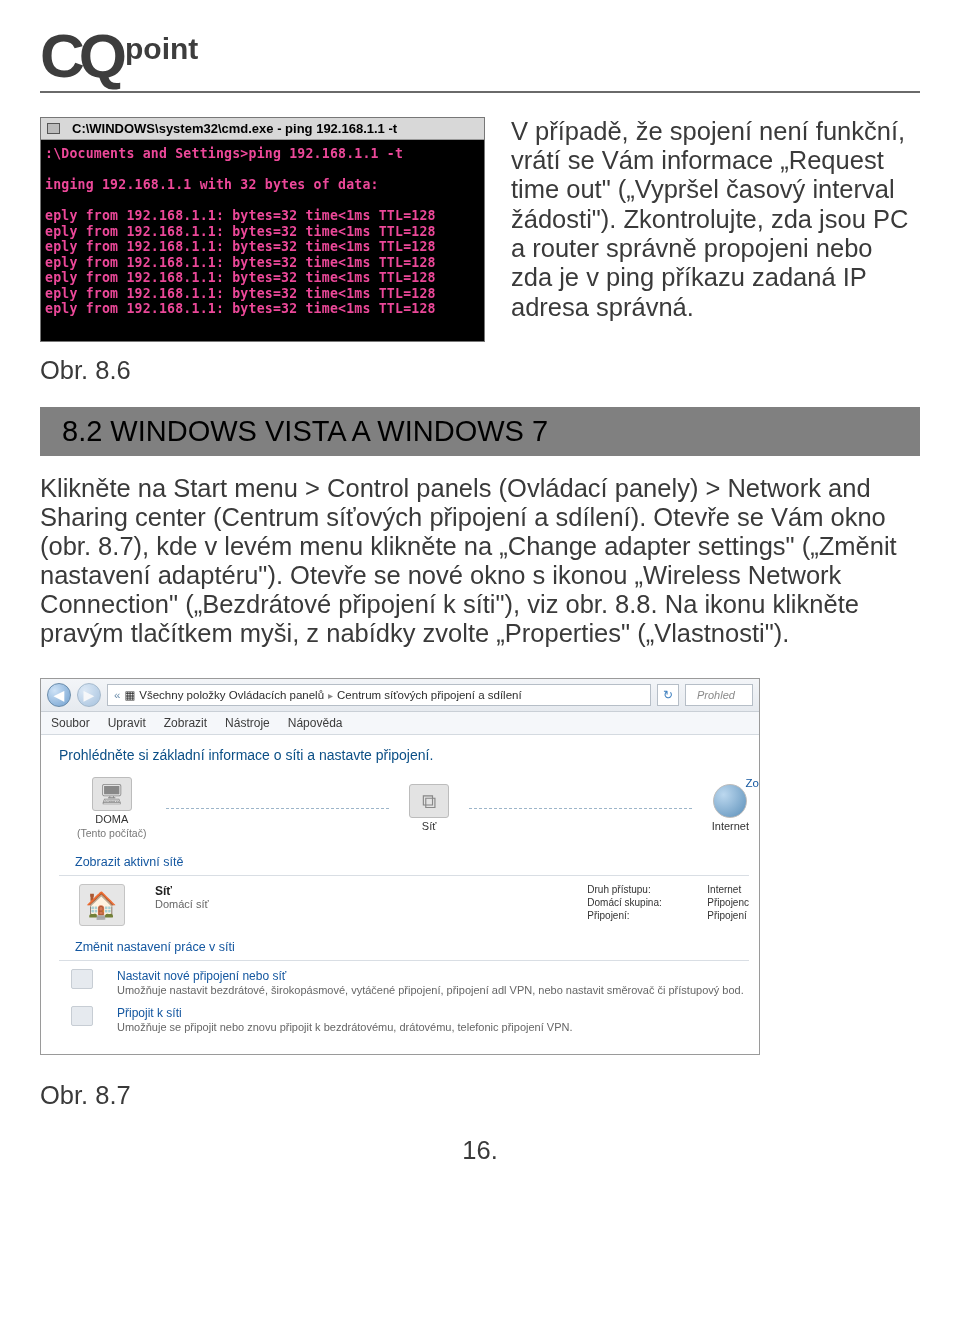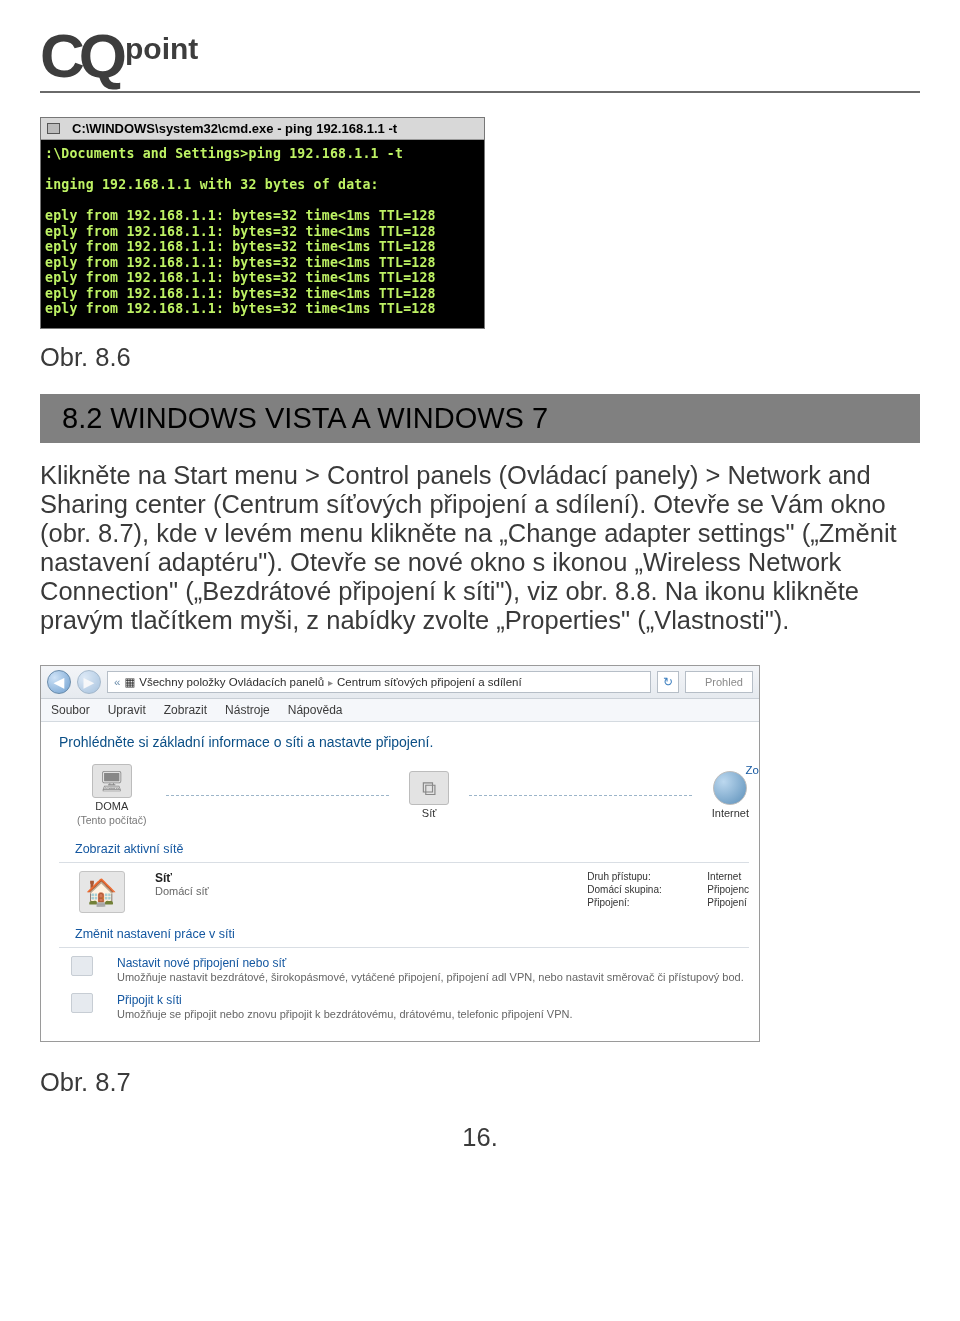--- a/index.html
+++ b/index.html
@@ -69,24 +69,24 @@
     font-weight: 700;
     display:flex;
     align-items:center;
     gap:12px;
   }
   .cmd-title-ico{
     width:13px;height:11px;border:1px solid #555;background:#bbb;display:inline-block;
   }
   .cmd-body {
     background: #000;
-    color: #bef264;
+    color: #ec4899;
     font-size: 13.2px;
     line-height: 1.18;
-    padding: 6px 4px 11px 4px;
+    padding: 6px 4px 24px 4px;
     white-space: pre;
     font-weight:700;
     letter-spacing:0.2px;
   }
 
   .fig-label {
     font-size: 25.5px;
     color:#3a3a3a;
     margin-top: 14px;
   }
@@ -133,21 +133,21 @@
   }
   .nav-btn.fwd{opacity:.55}
   .addr-box{
     flex:1 1 auto;
     background:#fff;border:1px solid #b6bec7;height:22px;
     display:flex;align-items:center;padding:0 6px;gap:4px;
     font-size:11.5px;color:#2d2d2d;
   }
   .addr-sep{color:#888;font-size:10px}
   .refresh{width:22px;height:22px;border:1px solid #b6bec7;background:#fff;display:flex;align-items:center;justify-content:center;color:#3d7fbf;font-size:12px}
-  .search-box{width:68px;height:22px;border:1px solid #b6bec7;background:#fff;color:#8a8a8a;padding:0 19px;display:flex;align-items:center;font-size:11px}
+  .search-box{width:68px;height:22px;border:1px solid #b6bec7;background:#fff;font-style:italic;color:#8a8a8a;padding:0 11px;display:flex;align-items:center;font-size:11px}
   .win7-menu{
     display:flex;gap:18px;
     background:#f5f7fa;border-bottom:1px solid #d4dae0;
     padding:4px 10px;font-size:12px;color:#3b3b3b;
   }
   .win7-body{display:flex;}
   .win7-side{
     width:168px;background:#f2f4f7;border-right:1px solid #e2e6eb;
     padding:12px 10px;font-size:12px;
   }
@@ -204,20 +204,21 @@
 eply from 192.168.1.1: bytes=32 time&lt;1ms TTL=128
 eply from 192.168.1.1: bytes=32 time&lt;1ms TTL=128
 eply from 192.168.1.1: bytes=32 time&lt;1ms TTL=128
 eply from 192.168.1.1: bytes=32 time&lt;1ms TTL=128
 eply from 192.168.1.1: bytes=32 time&lt;1ms TTL=128
 eply from 192.168.1.1: bytes=32 time&lt;1ms TTL=128
 eply from 192.168.1.1: bytes=32 time&lt;1ms TTL=128</pre>
     </div>
     <div class="fig-label">Obr. 8.6</div>
   </div>
+  <div class="para-col">V případě, že spojení není funkční, vrátí se Vám informace „Request time out" („Vypršel časový interval žádosti"). Zkontrolujte, zda jsou PC a router správně propojeni nebo zda je v ping příkazu zadaná IP adresa správná.</div>
 </div>
 
 <div class="section-bar">8.2 WINDOWS VISTA A WINDOWS 7</div>
 
 <div class="body-para">Klikněte na Start menu &gt; Control panels (Ovládací panely) &gt; Network and Sharing center (Centrum síťových připojení a sdílení). Otevře se Vám okno (obr. 8.7), kde v levém menu klikněte na „Change adapter settings" („Změnit nastavení adaptéru"). Otevře se nové okno s ikonou „Wireless Network Connection" („Bezdrátové připojení k síti"), viz obr. 8.8. Na ikonu klikněte pravým tlačítkem myši, z nabídky zvolte „Properties" („Vlastnosti").</div>
 
 <div class="win7">
   <div class="win7-addr">
     <div class="nav-btn">◀</div>
     <div class="nav-btn fwd">▶</div>

